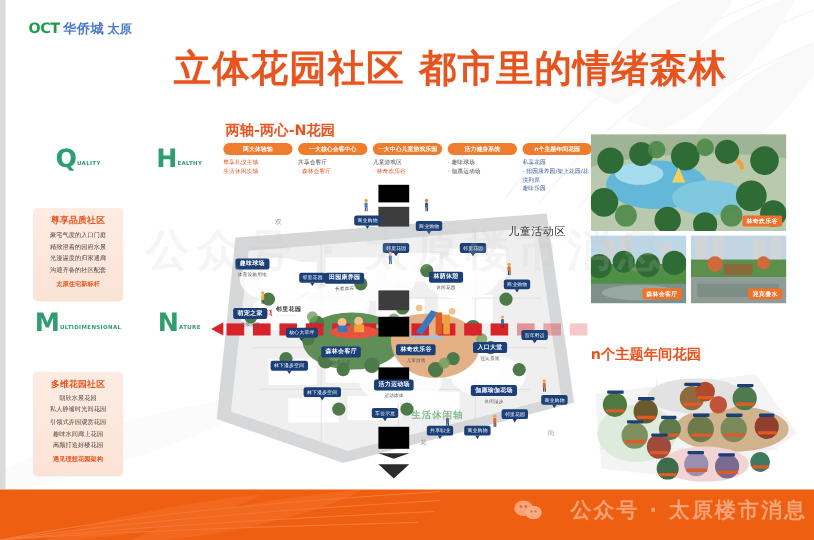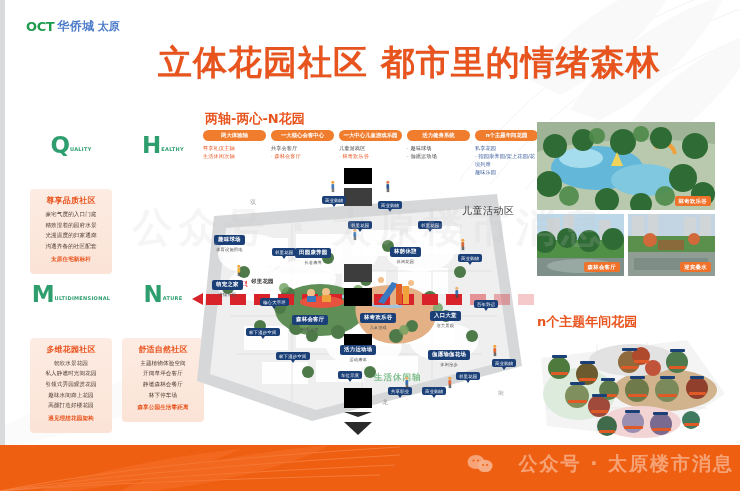--- a/index.html
+++ b/index.html
@@ -223,28 +223,20 @@
           <div class="vitem">引领式弄园观赏花园</div>
           <div class="vitem">趣味水间廊上花园</div>
           <div class="vitem">高颜打造好楼花园</div>
           <div class="vitem last">遇见理想花园架构</div>
         </div>
       </div>
 
       <div class="vcard">
         <div class="vletter">
           <span class="big">N</span><span class="small">ATURE</span>
-        </div>
-        <div class="vbody">
-          <div class="vtitle">舒适自然社区</div>
-          <div class="vitem">主题植物体验空间</div>
-          <div class="vitem">开阔草坪会客厅</div>
-          <div class="vitem">静谧森林会餐厅</div>
-          <div class="vitem">林下停车场</div>
-          <div class="vitem last">森享公园生活零距离</div>
         </div>
       </div>
 
     </div>
   </div>
 
   <div class="centerhead">两轴-两心-N花园</div>
 
   <div class="pills">
     <div class="pillcol">

